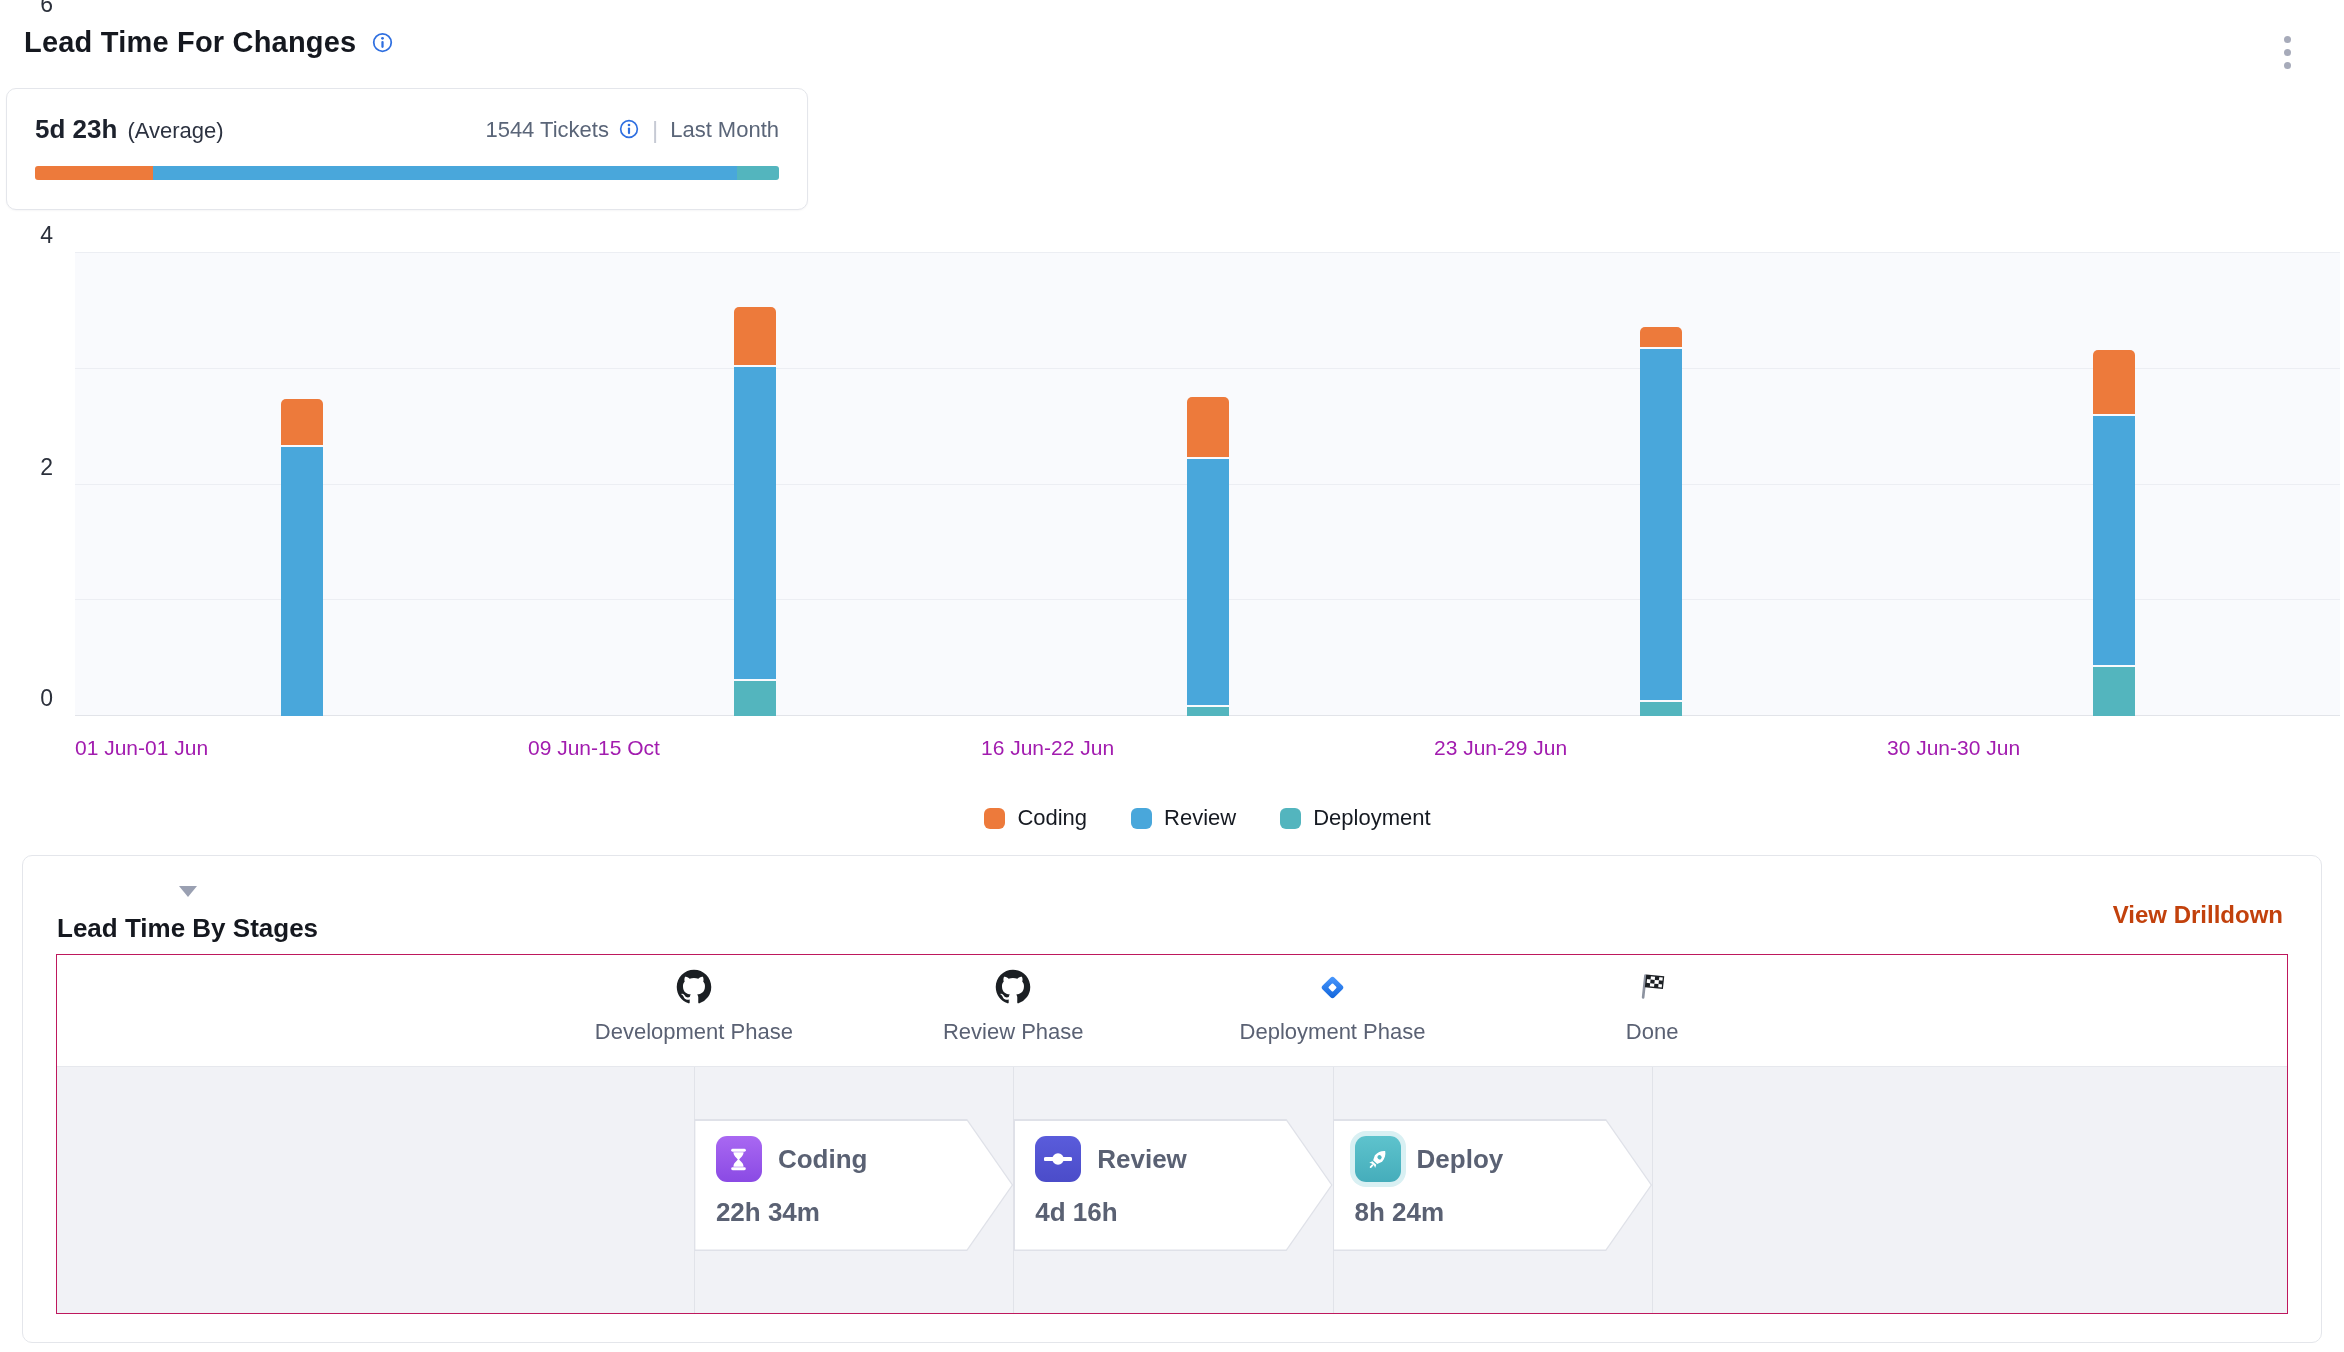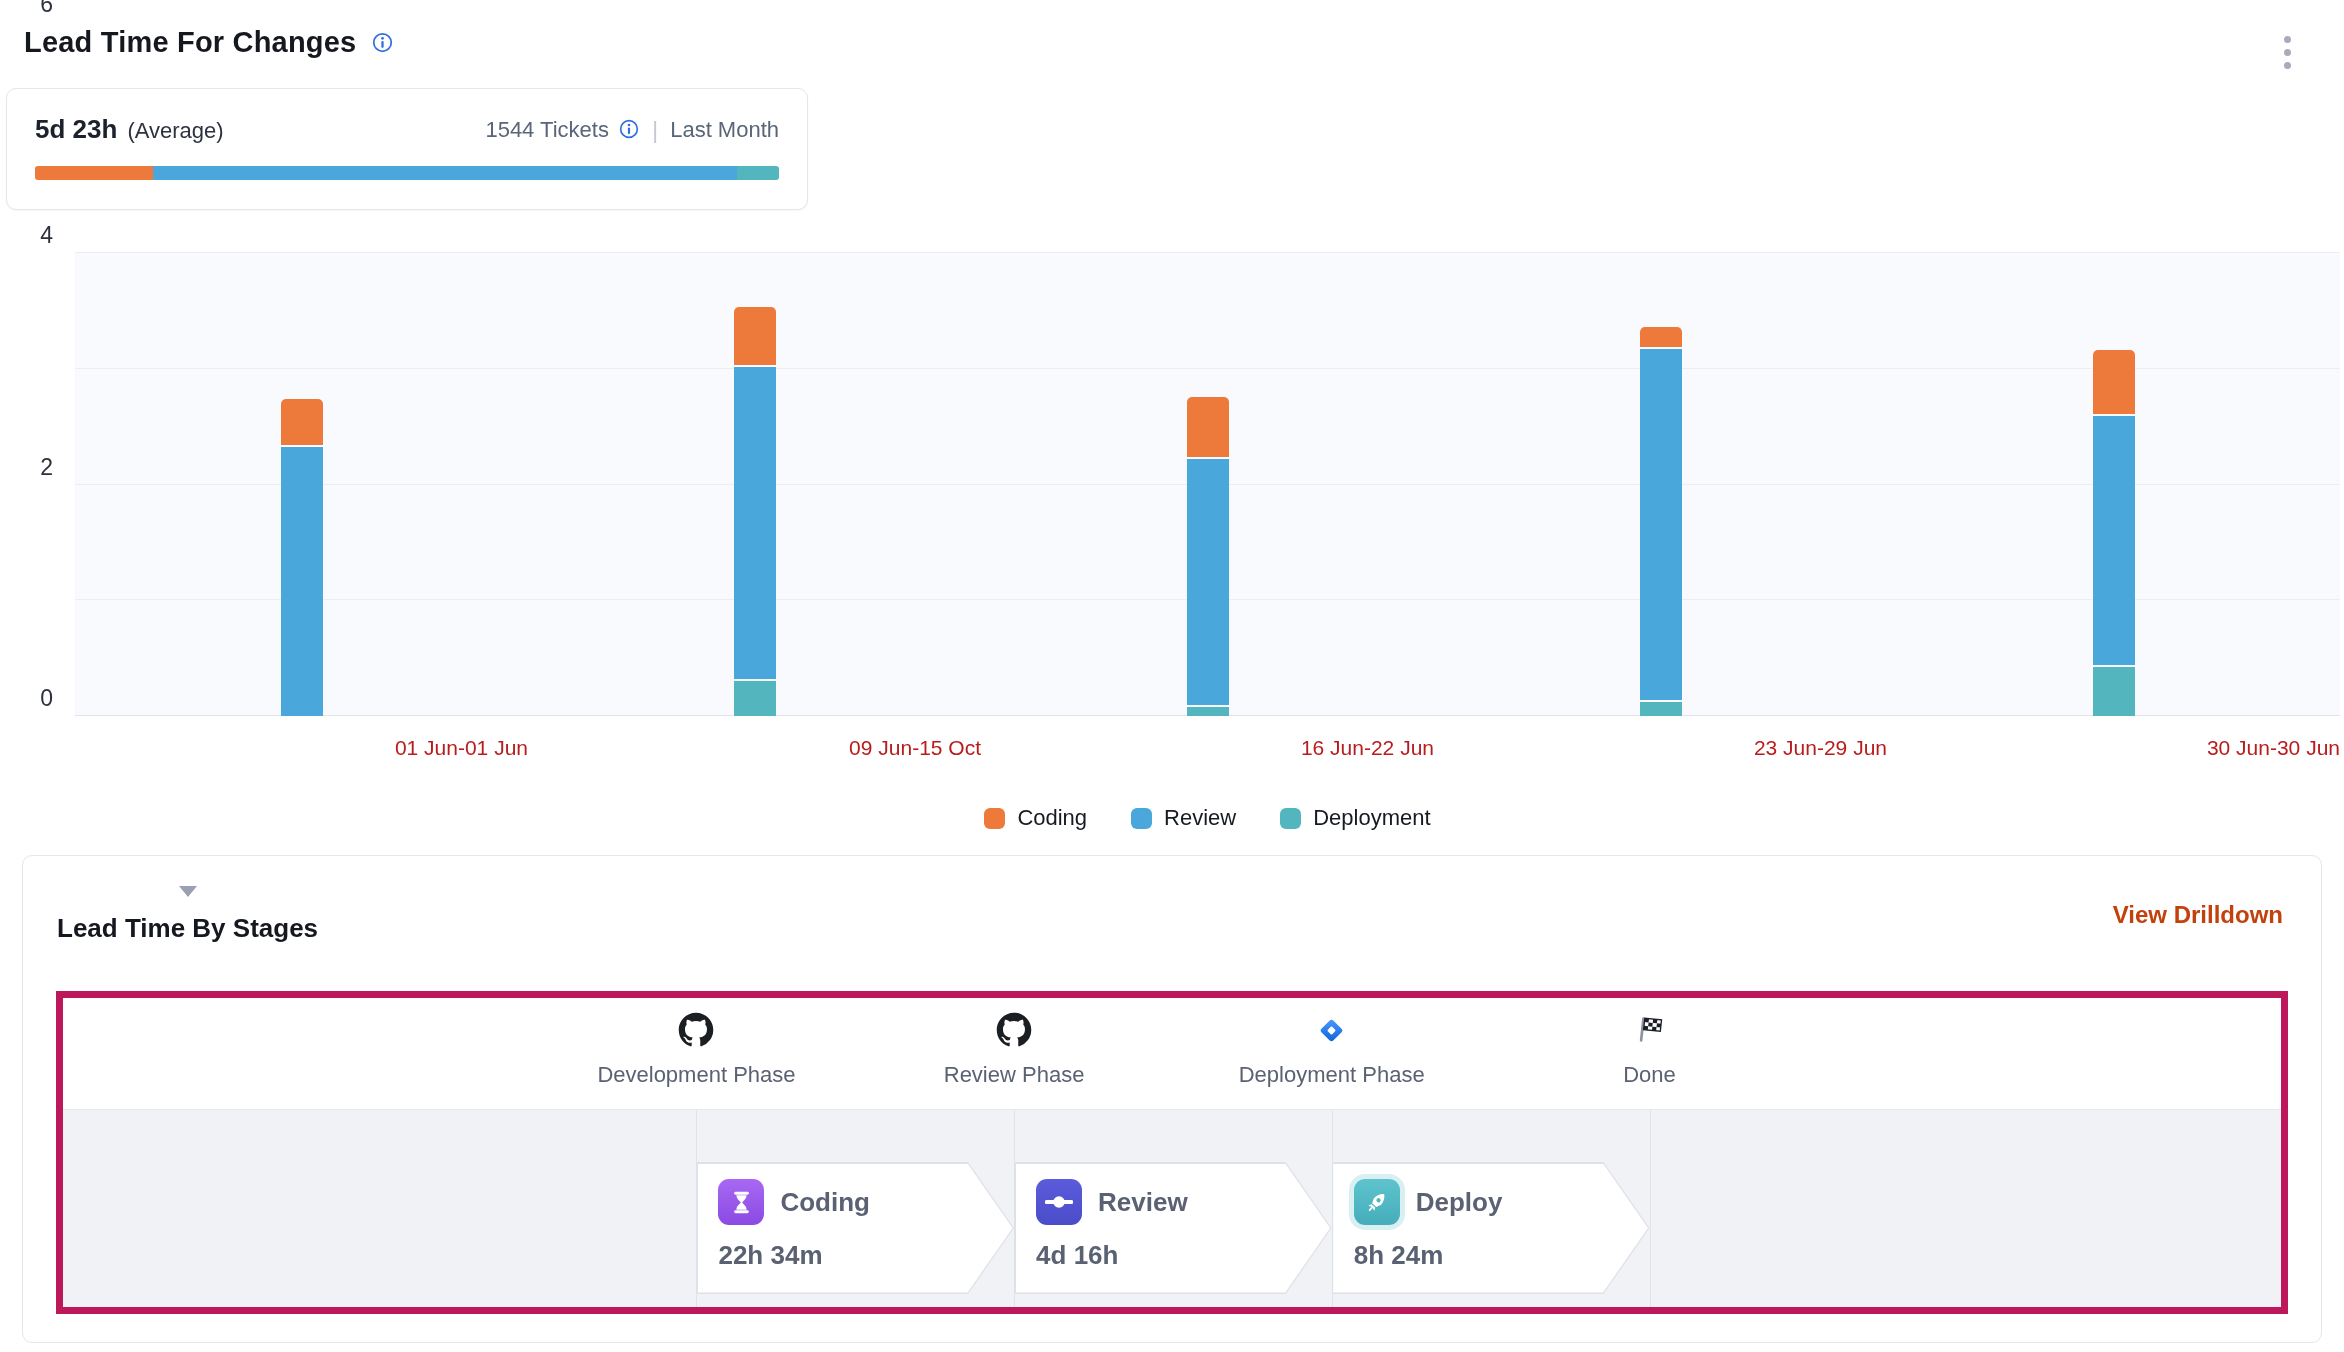--- a/index.html
+++ b/index.html
@@ -34,39 +34,39 @@
   .gridline { position:absolute; left:0; right:0; height:1px; background:#eceef3; }
   .gridline.zero { background:#e2e4e9; }
   .ytick { position:absolute; right:calc(100% + 22px); transform:translateY(-55%);
     font-size:23px; color:#2b303b; }
   .bars { position:absolute; inset:0; display:flex; }
   .bar-slot { flex:1; display:flex; align-items:flex-end; justify-content:center; }
   .bar { width:42px; display:flex; flex-direction:column-reverse; gap:2px; cursor:pointer; }
   .bar i { display:block; width:100%; }
   .bar i.top { border-radius:5px 5px 0 0; }
   .xlabels { position:absolute; top:483px; left:0; right:0; display:flex; }
-  .xlabels span { flex:1; text-align:right; font-size:21px; color:#b91c1c; }
+  .xlabels span { flex:1; text-align:left; font-size:21px; color:#a21caf; }
   .legend { position:absolute; top:552px; left:0; right:0; display:flex; justify-content:center; gap:44px; }
   .legend-item { display:flex; align-items:center; gap:12px; cursor:pointer; }
   .legend-swatch { width:21px; height:21px; border-radius:6px; }
   .legend-label { font-size:22px; color:#161a22; }
 
   
   .stages-card { position:absolute; top:855px; left:22px; width:2300px; height:488px;
     background:#fff; border:1px solid #e4e6eb; border-radius:10px; }
   .stages-header { display:flex; align-items:center; justify-content:space-between;
     padding:30px 38px 0 34px; }
   .stages-title-wrap { display:flex; align-items:center; gap:16px;flex-direction:column; }
   .caret-down { width:0; height:0; border-left:9px solid transparent; border-right:9px solid transparent;
     border-top:11px solid #9aa0b2; cursor:pointer; }
   .stages-title { font-size:26px; font-weight:bold; color:#15181f; }
   .drilldown-link { font-size:24px; font-weight:bold; color:#c2410c; cursor:pointer; }
 
   .stage-table { position:absolute; left:33px; right:33px; top:98px; bottom:28px;
-    border:7px solid #be185d;margin-top:37px; }
+    border:1px solid #be185d; }
   .stage-table-header { position:absolute; left:0; right:0; top:0; height:112px; background:#fff;
     border-bottom:1px solid #e6e8ed; }
   .stage-table-body { position:absolute; left:0; right:0; top:112px; bottom:0; background:#f1f2f6; }
   .tdivider { position:absolute; top:112px; bottom:0; width:1px; background:#e1e3e9; }
   .phase { position:absolute; top:14px; width:320px; transform:translateX(-50%);
     display:flex; flex-direction:column; align-items:center; gap:14px; }
   .phase-icon { height:36px; display:flex; align-items:center; justify-content:center; }
   .phase-label { font-size:22px; color:#5a6173; }
 
   .stage-card { position:absolute; top:164px; height:132px; cursor:pointer; }

